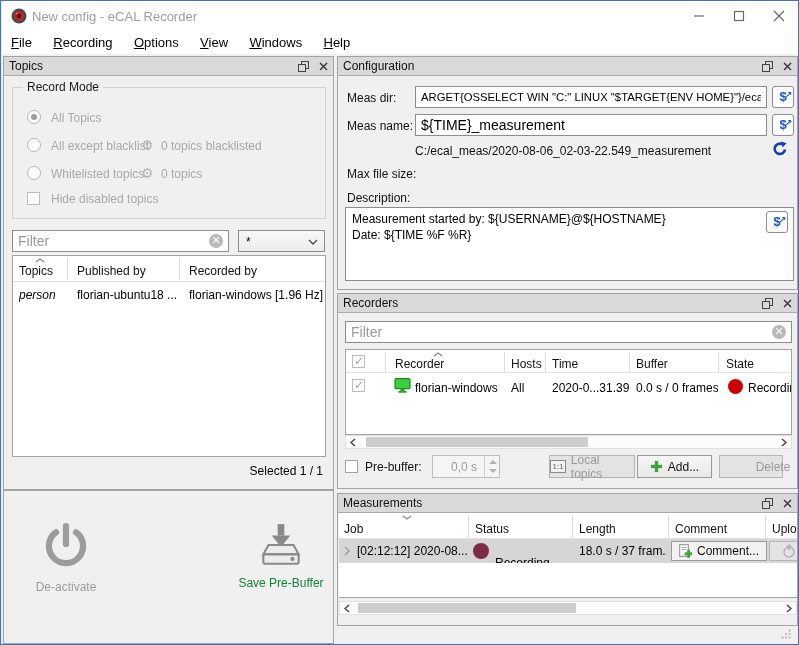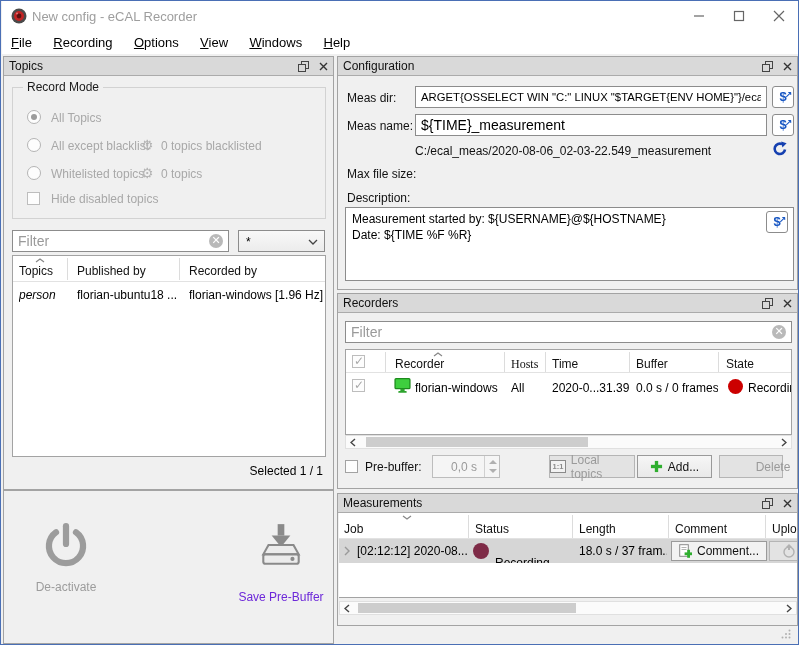--- a/index.html
+++ b/index.html
@@ -180,21 +180,21 @@
 
 
     <div style="position:absolute; left:228px; top:22px; width:98px; height:110px; text-align:center;">
       <svg width="50" height="50" viewBox="0 0 24 24" style="margin-top:8px;">
         <rect x="10.4" y="1.5" width="3.2" height="5.5" fill="#8a8a8a"></rect>
         <polygon points="7.5,7 16.5,7 12,12.5" fill="#8a8a8a"></polygon>
         <polygon points="6,11.5 18,11.5 20.5,16 3.5,16" fill="#ececec" stroke="#8a8a8a" stroke-width="1"></polygon>
         <rect x="3.5" y="16" width="17" height="4.5" rx="1" fill="#ececec" stroke="#8a8a8a" stroke-width="1"></rect>
         <circle cx="17.5" cy="18.2" r="1" fill="#8a8a8a"></circle>
       </svg>
-      <div style="color:#6d28d9; margin-top:16px;">Save Pre-Buffer</div>
+      <div style="color:#15803d; margin-top:2px;">Save Pre-Buffer</div>
     </div>
   </div>
 
   <div class="panel" style="left:336px; top:55px; width:461px; height:234px;">
     <div class="panel-header">
       <span class="panel-title">Configuration</span>
       <span class="hdr-ic">
         <svg width="11" height="11" viewBox="0 0 11 11">
             <rect x="3.5" y="0.5" width="7" height="7" fill="#d9d9d9" stroke="#444"></rect>
             <rect x="0.5" y="3.5" width="7" height="7" fill="#d9d9d9" stroke="#444"></rect>
@@ -249,21 +249,21 @@
     <span class="clear-ic" style="left:434px; top:31px;">✕</span>
 
     <div class="tbl" style="left:7px; top:55px; width:447px; height:86px;">
       <span class="cb dis" style="left:6px; top:5px;">
           <span class="ck">✓</span>
         </span>
       <svg class="sortch" style="left:87px; top:2px;" width="10" height="5" viewBox="0 0 10 5">
           <polyline points="1,4 5,1 9,4" fill="none" stroke="#888" stroke-width="1.2"></polyline>
         </svg>
       <span class="th" style="left:49px; top:7px;">Recorder</span>
-      <span class="th" style="left:165px; top:7px;font-family:Liberation Serif, serif;">Hosts</span>
+      <span class="th" style="left:165px; top:7px;">Hosts</span>
       <span class="th" style="left:206px; top:7px;">Time</span>
       <span class="th" style="left:290px; top:7px;">Buffer</span>
       <span class="th" style="left:380px; top:7px;">State</span>
       <span class="colsep" style="left:39px; height:20px;"></span>
       <span class="colsep" style="left:158px; height:20px;"></span>
       <span class="colsep" style="left:199px; height:20px;"></span>
       <span class="colsep" style="left:283px; height:20px;"></span>
       <span class="colsep" style="left:372px; height:20px;"></span>
       <div class="hline" style="top:22px;"></div>
       <div>

